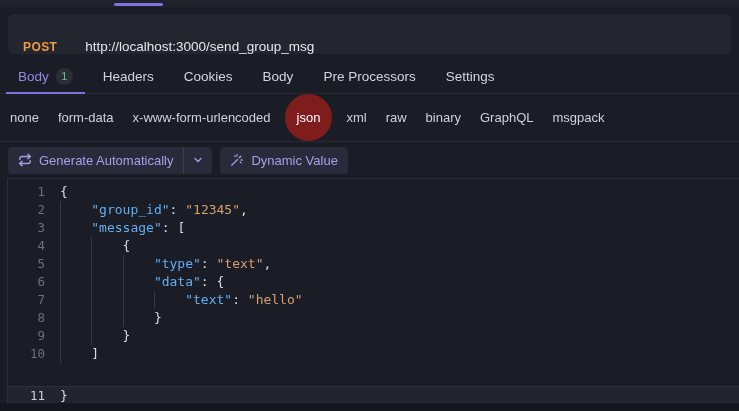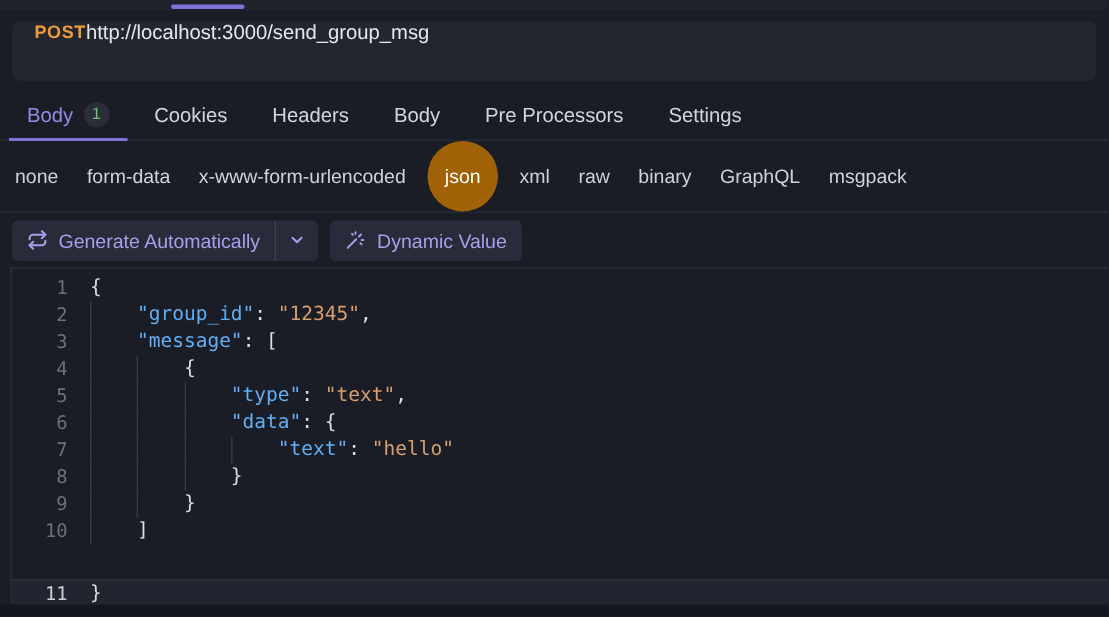--- a/index.html
+++ b/index.html
@@ -11,21 +11,21 @@
     overflow:hidden;
   }
   
   .top-strip { height:7px; background:#1f212b; position:relative; }
   .top-indicator { position:absolute; left:114px; bottom:1px; width:49px; height:3px; border-radius:3px; background:#7c73da; }
 
   
   .url-row { padding:7px 8px 0 8px; }
   .url-bar {
     height:40px; background:#24262f; border-radius:6px;
-    display:flex; align-items:flex-start; padding:0 15px; gap:0;
+    display:flex; align-items:flex-end; padding:0 15px; gap:28px;
   }
   .method { color:#ef9b40; font-weight:bold; font-size:12px; letter-spacing:.4px; }
   .url-text { color:#e6e7eb; font-size:13.5px; }
 
   
   .tabs-row {
     margin-top:6px; height:34px; display:flex; align-items:stretch;
     padding:0 6px; border-bottom:1px solid #272934; gap:6px;
   }
   .tab {
@@ -39,21 +39,21 @@
     display:flex; align-items:center; justify-content:center;
   }
 
   
   .body-type-row {
     height:48px; display:flex; align-items:center;
     padding:0 5px; border-bottom:1px solid #272934; gap:9px;
   }
   .btype { font-size:13px; color:#ced2d9; padding:0 5px; white-space:nowrap; }
   .btype.active {
-    background:#a16207; color:#ffffff; border-radius:999px; padding:16px 12px;
+    background:#7f1d1d; color:#ffffff; border-radius:999px; padding:16px 12px;
   }
 
   
   .toolbar { height:36px; display:flex; align-items:center; padding:0 8px; gap:8px; }
   .btn {
     background:#292b3b; color:#a6a0e8; border-radius:4px; height:27px;
     display:flex; align-items:center; font-size:13px; white-space:nowrap;
   }
   .btn .seg { display:flex; align-items:center; gap:7px; padding:0 10px; height:100%; }
   .btn .divider { width:1px; height:100%; background:#3b3d50; }
@@ -94,24 +94,24 @@
     <span class="url-text">http://localhost:3000/send_group_msg</span>
   </div>
 </div>
 
 <div class="tabs-row">
   <div class="tab active">
     <span>Body</span>
     <span class="badge">1</span>
   </div>
   <div class="tab">
+      <span>Headers</span>
+    </div>
+  <div class="tab">
       <span>Cookies</span>
-    </div>
-  <div class="tab">
-      <span>Headers</span>
     </div>
   <div class="tab">
       <span>Body</span>
     </div>
   <div class="tab">
       <span>Pre Processors</span>
     </div>
   <div class="tab">
       <span>Settings</span>
     </div>

